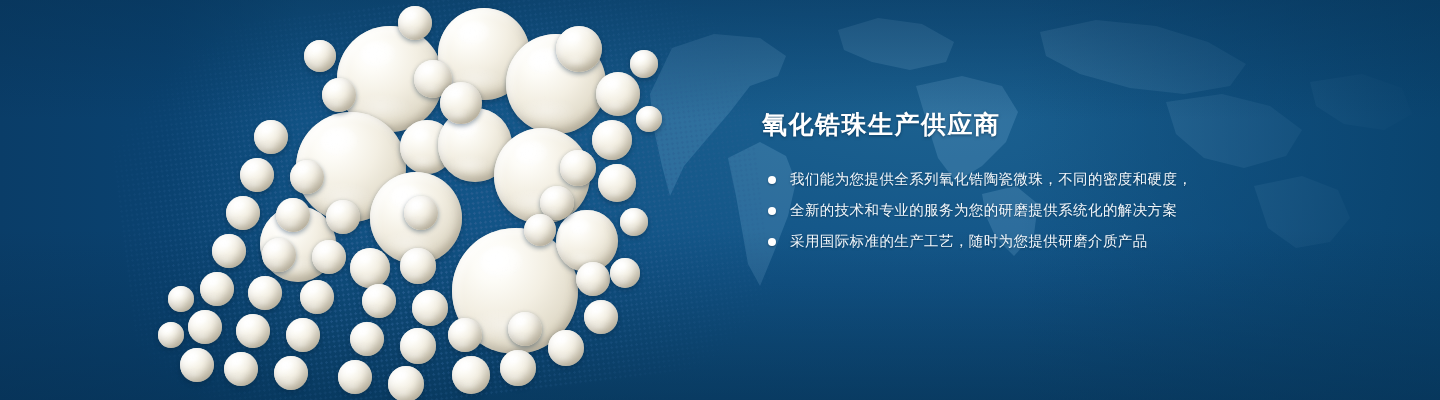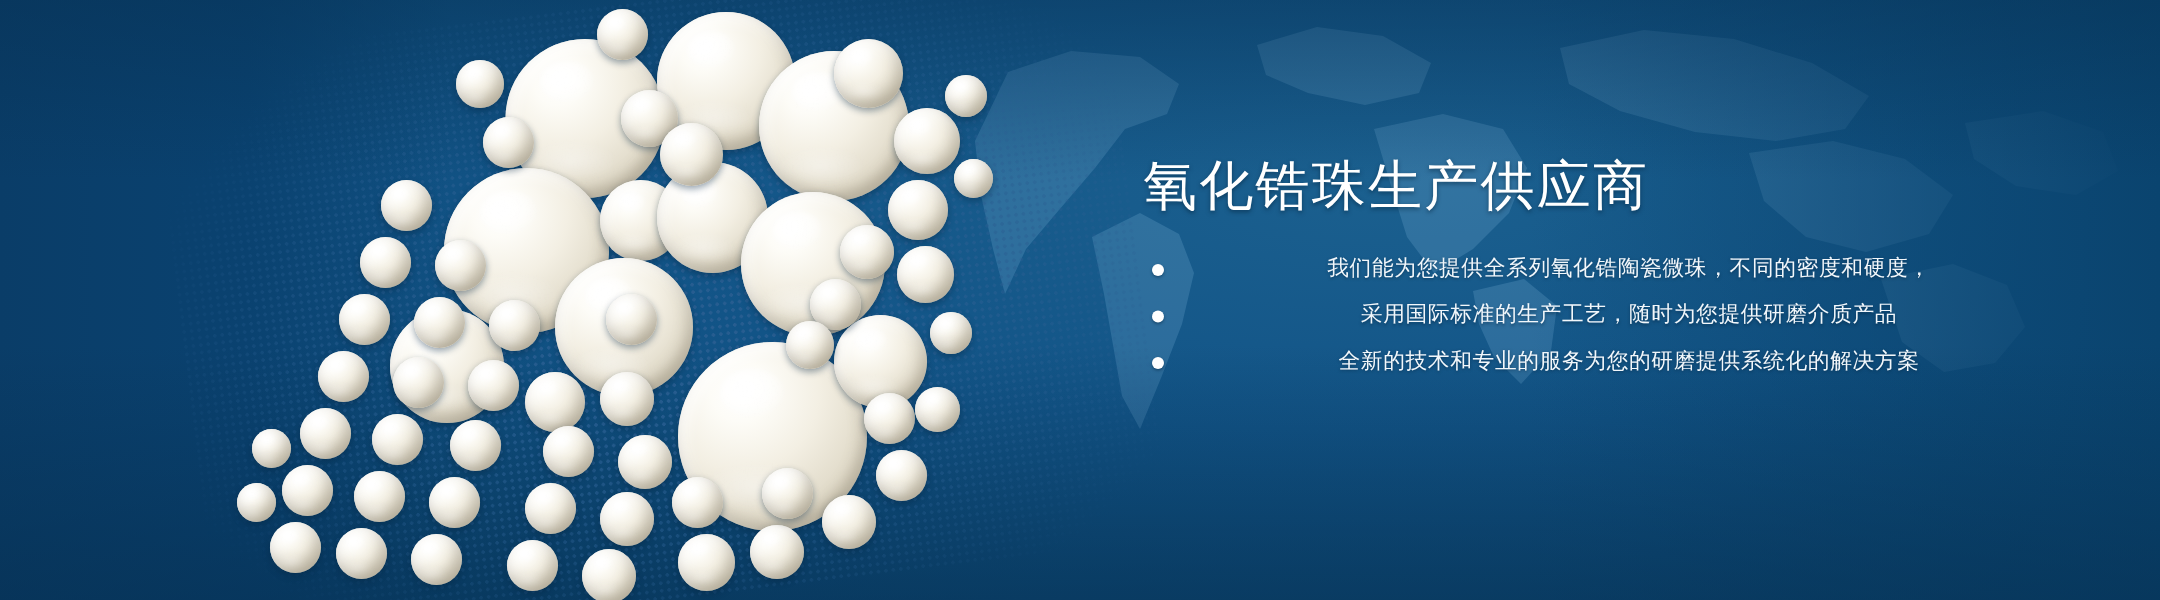--- a/index.html
+++ b/index.html
@@ -79,39 +79,38 @@
     background:radial-gradient(ellipse at 50% 50%, rgba(255,255,255,.40) 0%, rgba(255,255,255,0) 72%);
     filter:blur(2px);
   }
 
   
   .copy{
     position:absolute;left:762px;top:104px;width:620px;
   }
   .headline{
     color:#ffffff;
-    font-size:36px;
+    font-size:25px;
     line-height:40px;
     letter-spacing:1.5px;
-    font-weight:400;
+    font-weight:700;
     margin:0 0 24px 0;
     text-shadow:0 1px 3px rgba(3,32,56,.55);
     white-space:nowrap;
   }
   .points{list-style:none;margin:0;padding:0;}
   .point{
     position:relative;
     padding-left:28px;
     margin-bottom:8px;
     color:#f2f7fb;
     font-size:14.5px;
     line-height:23px;
     letter-spacing:.4px;
     text-shadow:0 1px 2px rgba(3,32,56,.5);
-    text-align:center;
   }
   .point:last-child{margin-bottom:0;}
   .dot{
     position:absolute;left:6px;top:7.5px;
     width:8px;height:8px;border-radius:50%;
     background:#ffffff;
     box-shadow:0 1px 2px rgba(3,32,56,.45);
   }
   .point .ln{display:block;}
 </style>
@@ -219,22 +218,22 @@
   <div class="copy">
     <h1 class="headline">氧化锆珠生产供应商</h1>
 
     <ul class="points">
       <li class="point">
         <span class="dot"></span>
         <span class="ln">我们能为您提供全系列氧化锆陶瓷微珠，不同的密度和硬度，</span>
       </li>
       <li class="point">
         <span class="dot"></span>
-        <span class="ln">采用国际标准的生产工艺，随时为您提供研磨介质产品</span>
+        <span class="ln">全新的技术和专业的服务为您的研磨提供系统化的解决方案</span>
       </li>
       <li class="point">
         <span class="dot"></span>
-        <span class="ln">全新的技术和专业的服务为您的研磨提供系统化的解决方案</span>
+        <span class="ln">采用国际标准的生产工艺，随时为您提供研磨介质产品</span>
       </li>
     </ul>
   </div>
 
 </div>
 
 </body></html>

